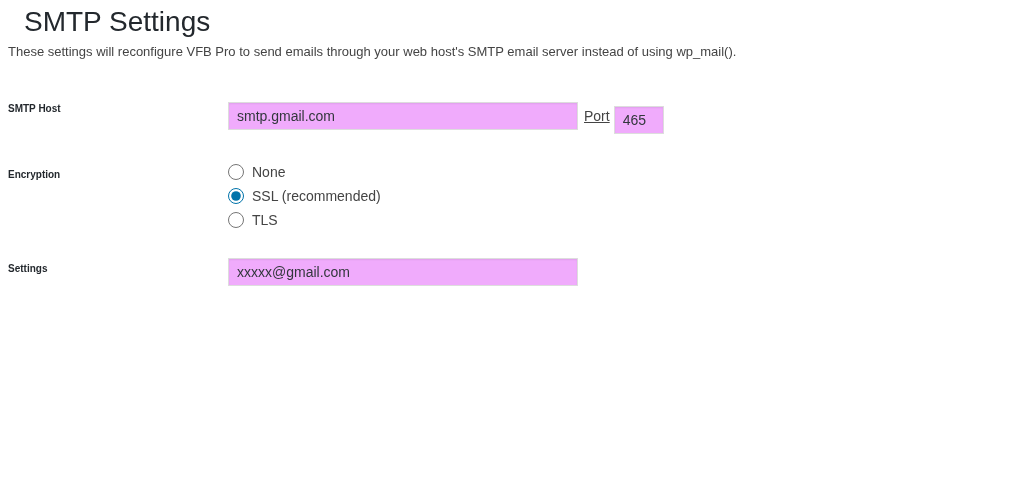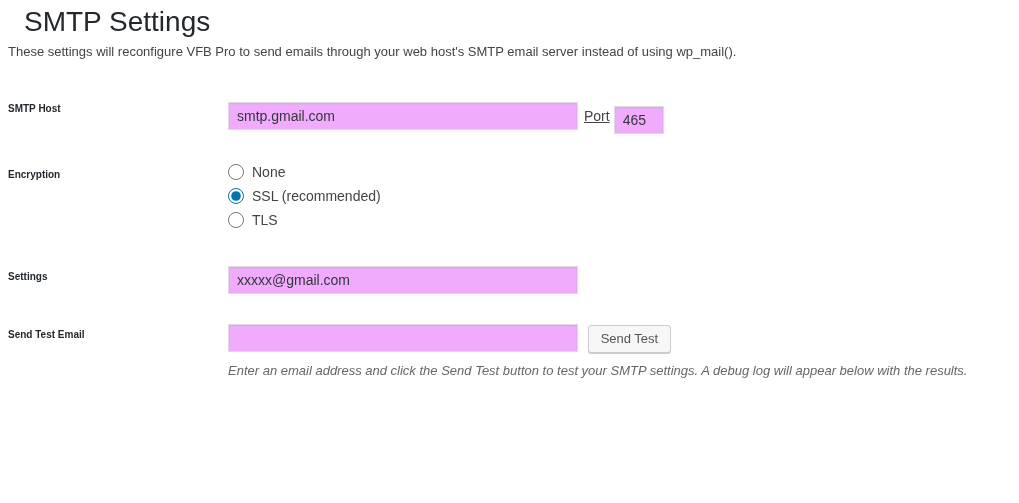--- a/index.html
+++ b/index.html
@@ -59,21 +59,21 @@
     font-size: 14px;
     text-decoration: underline;
   }
   .radio-row, .check-row {
     display: flex;
     align-items: flex-end;
     margin-bottom: 8px;
     font-size: 14px;
     color: #444;
   }
-  .radio-row:last-child { margin-bottom: 8px; }
+  .radio-row:last-child { margin-bottom: 0; }
   .radio-row input, .check-row input { margin: 0 8px 0 0; }
   input[type="radio"], input[type="checkbox"] {
     width: 16px; height: 16px;
     accent-color: #0073aa;
   }
   button.button {
     font-size: 13px;
     padding: 4px 12px;
     border: 1px solid #ccc;
     background: #f7f7f7;
@@ -131,22 +131,14 @@
 
 
   <tr>
     <th>Settings</th>
     <td>
       <input type="text" class="regular-text" value="xxxxx@gmail.com" style="">
     </td>
   </tr>
 
 
-  <tr>
-    <th>Send Test Email</th>
-    <td>
-      <input type="text" class="regular-text" value="" style="">
-      <button class="button">Send Test</button>
-      <p class="help-text">Enter an email address and click the Send Test button to test your SMTP settings. A debug log will appear below with the results.</p>
-    </td>
-  </tr>
 </tbody>
   </table>
 
 </body></html>

